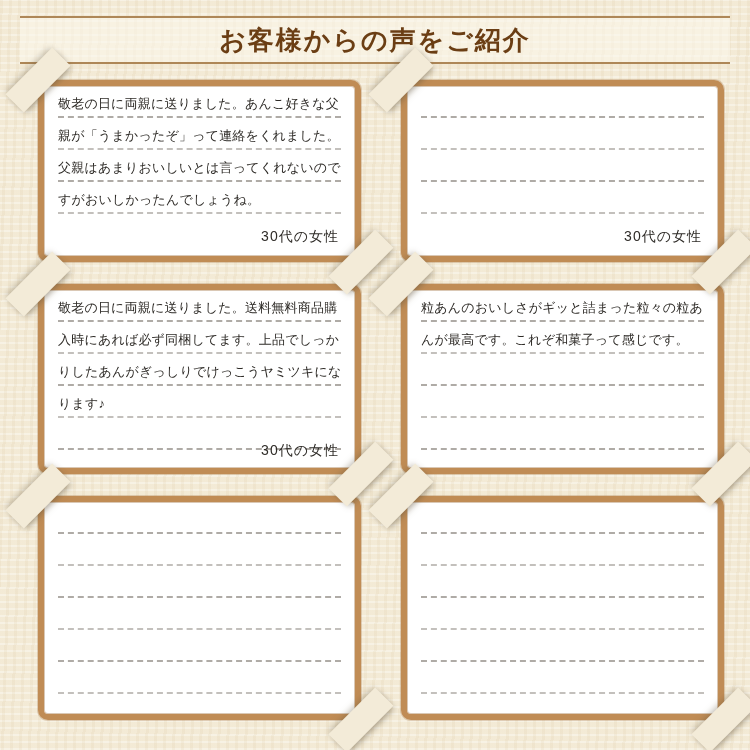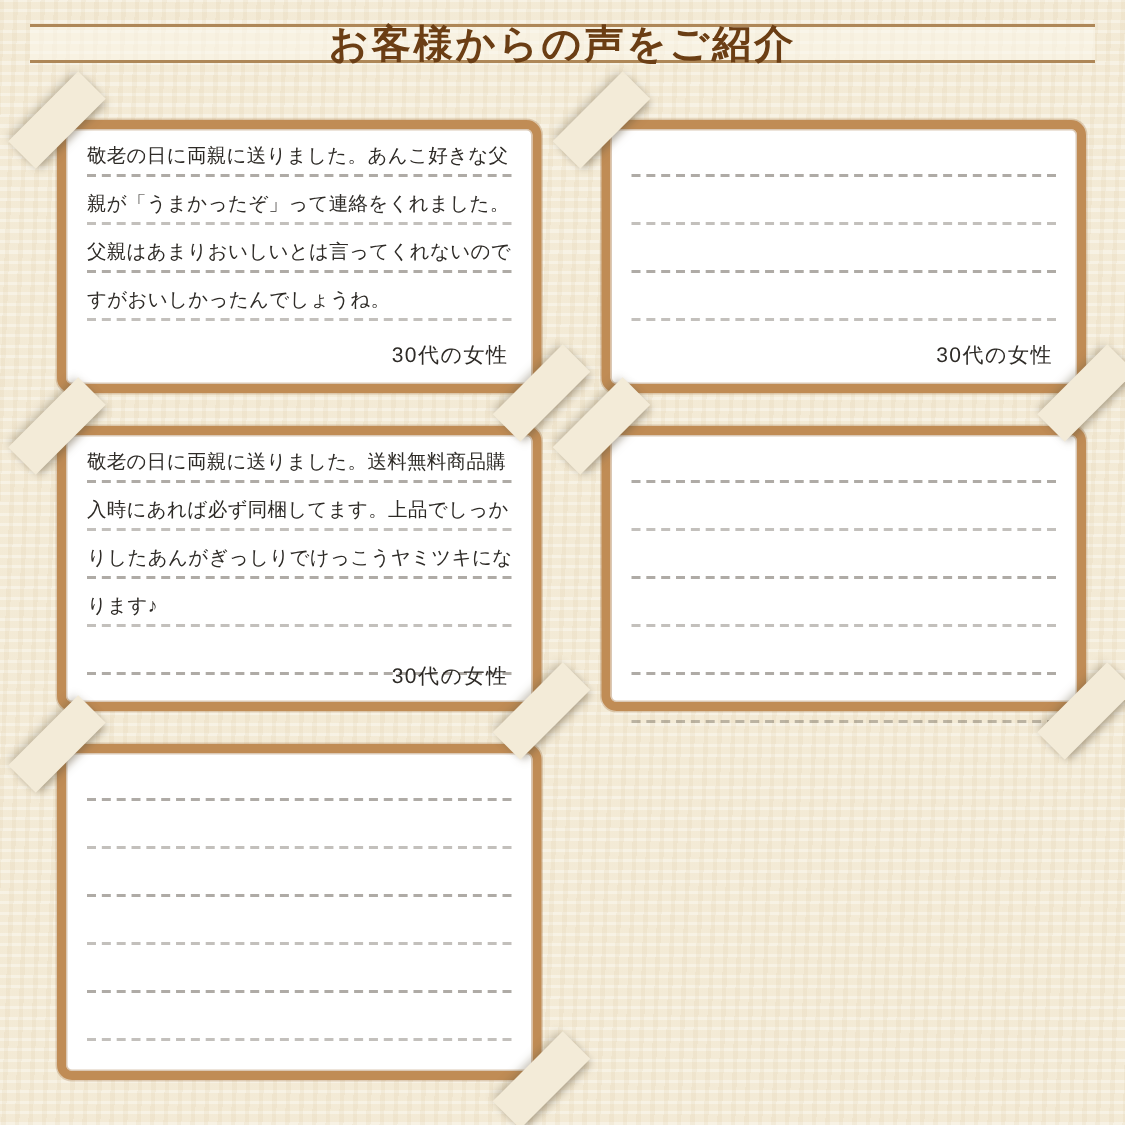--- a/index.html
+++ b/index.html
@@ -8,21 +8,21 @@
     font-family:"Liberation Sans","DejaVu Sans",sans-serif;
     background-color:#f4ecd9;
     background-image:
       repeating-linear-gradient(92deg, rgba(221,202,166,.18) 0 3px, rgba(255,255,255,0) 3px 9px),
       repeating-linear-gradient(0deg, rgba(255,255,255,.30) 0 2px, rgba(240,228,202,.22) 2px 7px);
     position:relative;
   }
 
   
   .header-band {
-    position:absolute; top:16px; left:20px; right:20px; height:26px;
+    position:absolute; top:16px; left:20px; right:20px; height:48px;
     border-top:2px solid #ae8757; border-bottom:2px solid #ae8757;
     background:rgba(252,247,236,.55);
     display:flex; align-items:center; justify-content:center;
   }
   .header-title {
     font-size:26px; font-weight:bold; color:#6b3e14; letter-spacing:2px;
     line-height:1;
   }
 
   
@@ -104,20 +104,33 @@
       <div class="rule"></div>
       <div class="rule"></div>
       <div class="rule"></div>
     </div>
     <p class="quote">敬老の日に両親に送りました。送料無料商品購入時にあれば必ず同梱してます。上品でしっかりしたあんがぎっしりでけっこうヤミツキになります♪</p>
     <span class="author">30代の女性</span>
     <span class="fold fold-tl"></span>
     <span class="fold fold-br"></span>
   </article>
 
+  <article class="card row2">
+    <div class="rules">
+      <div class="rule"></div>
+      <div class="rule"></div>
+      <div class="rule"></div>
+      <div class="rule"></div>
+      <div class="rule"></div>
+    </div>
+    <p class="quote">粒あんのおいしさがギッと詰まった粒々の粒あんが最高です。これぞ和菓子って感じです。</p>
+    <span class="author"></span>
+    <span class="fold fold-tl"></span>
+    <span class="fold fold-br"></span>
+  </article>
 
   <article class="card row3">
     <div class="rules">
       <div class="rule"></div>
       <div class="rule"></div>
       <div class="rule"></div>
       <div class="rule"></div>
       <div class="rule"></div>
       <div class="rule"></div>
     </div>

